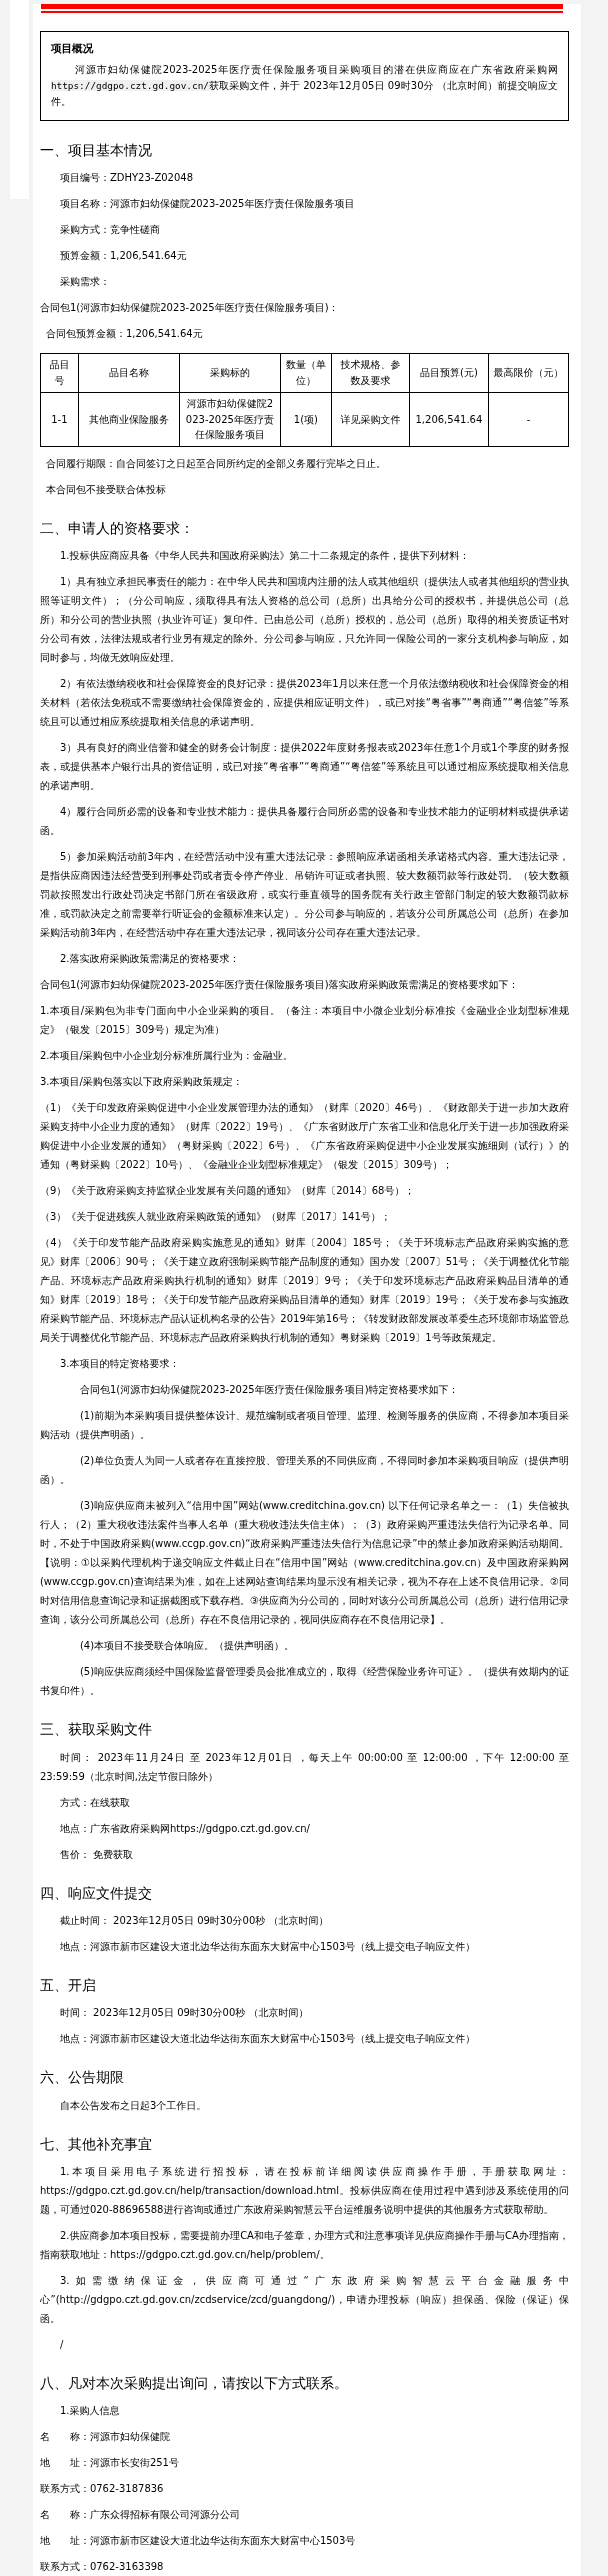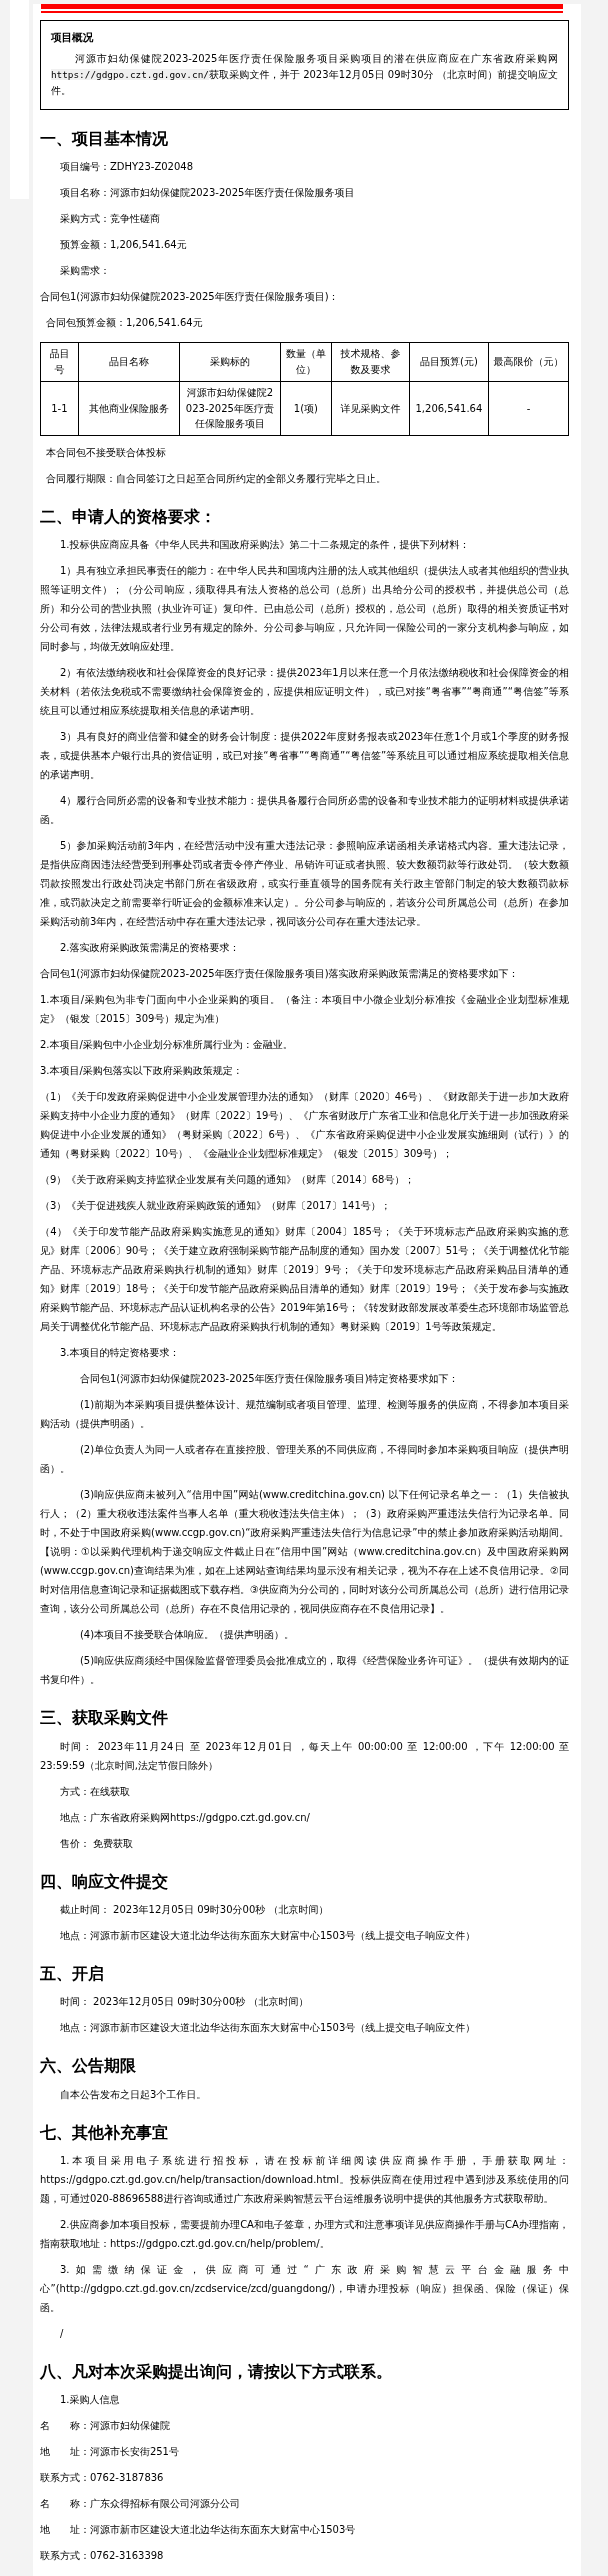--- a/index.html
+++ b/index.html
@@ -2,26 +2,26 @@
 <html style="font-size:10px"><head>
 <meta charset="utf-8">
 <style>
   html,body{margin:0;padding:0;background:#f3f3f3;font-family:"DejaVu Sans",sans-serif;color:#000;}
   .float-strip{position:absolute;left:10px;top:0;width:19.4px;height:199px;background:#ffffff;}
   .card{position:relative;margin-left:33px;width:548px;min-height:2576px;background:#fff;
         padding:0 12px 35px 6.9px;box-sizing:border-box;}
   .redline-thick{height:5px;background:#fe0000;margin:4.4px 6.3px 0 1.3px;}
   .redline-thin{height:1.9px;background:#fe0000;margin:1.3px 6.3px 0 1.3px;}
 
-  .overview-box{border:1.3px solid #000;margin-top:7px;padding:7.5px 10px 10px;}
+  .overview-box{border:1.3px solid #000;margin-top:18px;padding:7.5px 10px 10px;}
   .overview-title{font-size:10.6px;font-weight:bold;line-height:19px;}
   .overview-text{font-size:10px;line-height:16px;text-align:justify;text-indent:2.4em;margin:3.8px 0 0;}
   .url-hl{background:#f0f0f0;font-family:"DejaVu Sans Mono",monospace;font-size:9.4px;}
 
-  .sec-heading{font-size:16px;font-weight:bold;margin:21px 0 10px;line-height:16.3px;}
+  .sec-heading{font-size:14px;font-weight:normal;margin:21px 0 10px;line-height:16.3px;}
   p.doc{font-size:10px;line-height:19px;margin:7px 0;text-align:justify;}
   .ind2{text-indent:2em;}
   .ind4{text-indent:4em;}
   .ml4{margin-left:4em;}
   .ml4i{margin-left:4em;text-indent:0.6em;}
 
   table.items{width:100%;table-layout:fixed;border-collapse:collapse;margin:10px 0 6.3px;}
   table.items th,table.items td{border:0.9px solid #000;padding:3.1px 3.8px;font-size:10px;
         line-height:15.7px;text-align:center;vertical-align:middle;font-weight:normal;word-break:break-all;}
   td.num-cell{text-align:right;padding-right:6.3px;}
@@ -76,22 +76,22 @@
         <td>其他商业保险服务</td>
         <td>河源市妇幼保健院2023-2025年医疗责任保险服务项目</td>
         <td>1(项)</td>
         <td>详见采购文件</td>
         <td class="num-cell">1,206,541.64</td>
         <td class="num-cell">-</td>
       </tr>
     </tbody>
   </table>
 
+  <p class="doc ml4i">合同履行期限：自合同签订之日起至合同所约定的全部义务履行完毕之日止。</p>
   <p class="doc ml4i">本合同包不接受联合体投标</p>
-  <p class="doc ml4i">合同履行期限：自合同签订之日起至合同所约定的全部义务履行完毕之日止。</p>
 
   <div class="sec-heading">二、申请人的资格要求：</div>
   <p class="doc ind2">1.投标供应商应具备《中华人民共和国政府采购法》第二十二条规定的条件，提供下列材料：</p>
   <p class="doc ind2">1）具有独立承担民事责任的能力：在中华人民共和国境内注册的法人或其他组织（提供法人或者其他组织的营业执照等证明文件）；（分公司响应，须取得具有法人资格的总公司（总所）出具给分公司的授权书，并提供总公司（总所）和分公司的营业执照（执业许可证）复印件。已由总公司（总所）授权的，总公司（总所）取得的相关资质证书对分公司有效，法律法规或者行业另有规定的除外。分公司参与响应，只允许同一保险公司的一家分支机构参与响应，如同时参与，均做无效响应处理。</p>
   <p class="doc ind2">2）有依法缴纳税收和社会保障资金的良好记录：提供2023年1月以来任意一个月依法缴纳税收和社会保障资金的相关材料（若依法免税或不需要缴纳社会保障资金的，应提供相应证明文件），或已对接“粤省事”“粤商通”“粤信签”等系统且可以通过相应系统提取相关信息的承诺声明。</p>
   <p class="doc ind2">3）具有良好的商业信誉和健全的财务会计制度：提供2022年度财务报表或2023年任意1个月或1个季度的财务报表，或提供基本户银行出具的资信证明，或已对接“粤省事”“粤商通”“粤信签”等系统且可以通过相应系统提取相关信息的承诺声明。</p>
   <p class="doc ind2">4）履行合同所必需的设备和专业技术能力：提供具备履行合同所必需的设备和专业技术能力的证明材料或提供承诺函。</p>
   <p class="doc ind2">5）参加采购活动前3年内，在经营活动中没有重大违法记录：参照响应承诺函相关承诺格式内容。重大违法记录，是指供应商因违法经营受到刑事处罚或者责令停产停业、吊销许可证或者执照、较大数额罚款等行政处罚。（较大数额罚款按照发出行政处罚决定书部门所在省级政府，或实行垂直领导的国务院有关行政主管部门制定的较大数额罚款标准，或罚款决定之前需要举行听证会的金额标准来认定）。分公司参与响应的，若该分公司所属总公司（总所）在参加采购活动前3年内，在经营活动中存在重大违法记录，视同该分公司存在重大违法记录。</p>
   <p class="doc ind2">2.落实政府采购政策需满足的资格要求：</p>
   <p class="doc ml4">合同包1(河源市妇幼保健院2023-2025年医疗责任保险服务项目)落实政府采购政策需满足的资格要求如下：</p>

